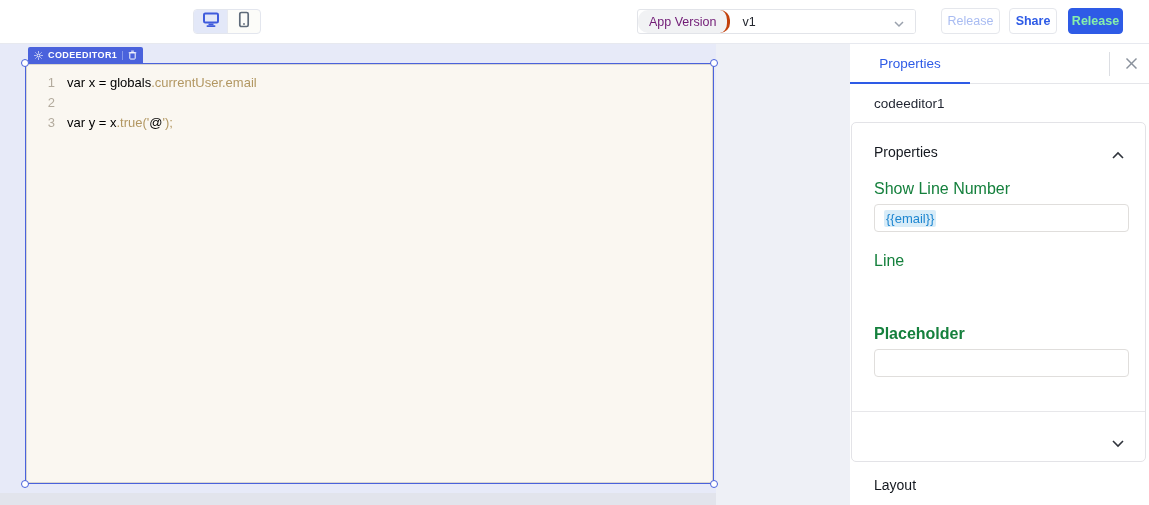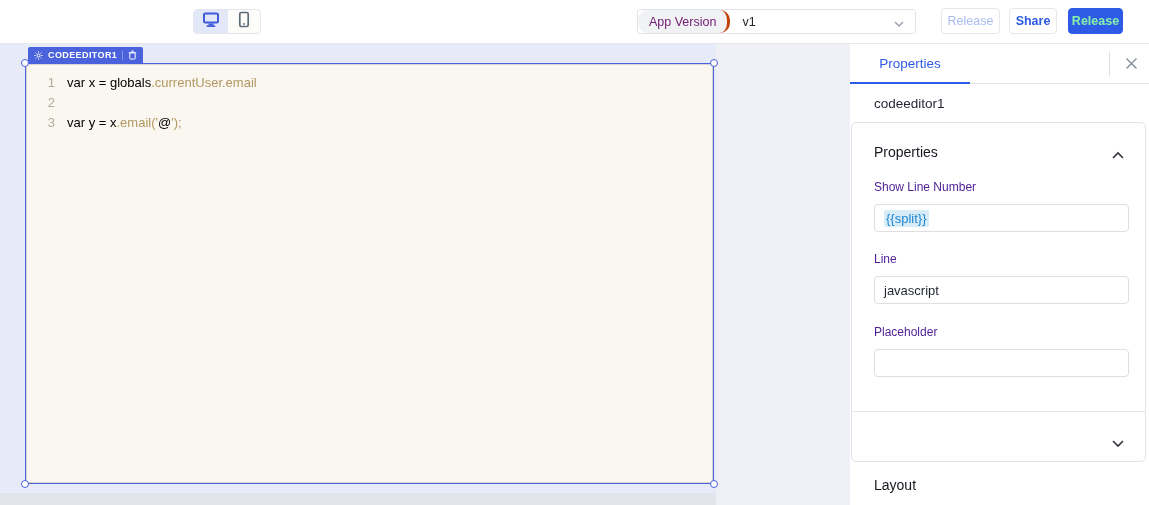--- a/index.html
+++ b/index.html
@@ -50,21 +50,21 @@
   .tab.active { color:#2e5be6; font-weight:500; }
   .tab.active::after { content:""; position:absolute; left:0; bottom:-1px; width:100%; height:2px; background:#2e5be6; }
   .tab-divider { position:absolute; left:259px; top:8px; width:1px; height:24px; background:#dcdee3; }
   .close-btn { position:absolute; left:270px; top:10px; width:22px; height:22px; display:flex; align-items:center; justify-content:center; cursor:pointer; }
 
   .widget-name { position:absolute; left:24px; top:52px; font-size:13.5px; color:#1f2430; }
 
   .card { position:absolute; left:1px; top:78px; width:295px; height:340px; border:1px solid #e3e3e7; border-radius:5px; background:#ffffff; }
   .sec-header { position:absolute; left:22px; font-size:14px; font-weight:500; color:#14181f; }
   .sec-chevron { position:absolute; right:20px; cursor:pointer; }
-  .field-label { position:absolute; left:22px; font-size:12px; color:#4c1d95; }
+  .field-label { position:absolute; left:22px; font-size:16px; color:#15803d; }
   .field-input { position:absolute; left:22px; width:255px; height:28px; border:1px solid #e0dedc; border-radius:4px; background:#ffffff; display:flex; align-items:center; padding:0 9px; font-size:13px; color:#1f2430; cursor:text; }
   .binding { color:#1e86d0; background:#d8ecf8; padding:1px 2px; border-radius:2px; }
   .card-divider { position:absolute; left:0; top:288px; width:100%; height:1px; background:#e7e7ea; }
 </style>
 </head>
 <body>
 
 <div class="stage">
 
   <div class="toolbar">
@@ -141,21 +141,21 @@
       <div class="code-line">
         <span class="ln">1</span>
         <span class="code"><span class="tok-navy">var x = globals</span><span class="tok-tan">.currentUser.email</span></span>
       </div>
       <div class="code-line">
         <span class="ln">2</span>
         <span class="code"></span>
       </div>
       <div class="code-line">
         <span class="ln">3</span>
-        <span class="code"><span class="tok-navy">var y = x</span><span class="tok-tan">.email('</span><span class="tok-navy">@</span><span class="tok-tan">');</span></span>
+        <span class="code"><span class="tok-navy">var y = x</span><span class="tok-tan">.true('</span><span class="tok-navy">@</span><span class="tok-tan">');</span></span>
       </div>
     </div>
 
     <span class="handle h-tl"></span>
     <span class="handle h-tr"></span>
     <span class="handle h-bl"></span>
     <span class="handle h-br"></span>
   </div>
 
   <div class="panel">
@@ -177,29 +177,26 @@
     <div class="card">
       <div class="sec-header" style="top:21px;">Properties</div>
       <div class="sec-chevron" style="top:23px;">
         <svg width="14" height="9" viewBox="0 0 14 9">
             <polyline points="2,7 7,2 12,7" fill="none" stroke="#30343c" stroke-width="1.6"></polyline>
           </svg>
       </div>
 
       <div class="field-label" style="top:57px;">Show Line Number</div>
       <div class="field-input" style="top:81px;">
-        <span class="binding">{{split}}</span>
+        <span class="binding">{{email}}</span>
       </div>
 
       <div class="field-label" style="top:129px;">Line</div>
-      <div class="field-input" style="top:153px;">
-        <span>javascript</span>
-      </div>
-
-      <div class="field-label" style="top:202px;">Placeholder</div>
+
+      <div class="field-label" style="top:202px;font-weight:bold;">Placeholder</div>
       <div class="field-input" style="top:226px;">
         <span></span>
       </div>
 
       <div class="card-divider"></div>
 
       <div class="sec-header" style="top:308px;margin-top:46px;">Layout</div>
       <div class="sec-chevron" style="top:311px;">
         <svg width="14" height="9" viewBox="0 0 14 9">
             <polyline points="2,2 7,7 12,2" fill="none" stroke="#30343c" stroke-width="1.6"></polyline>

